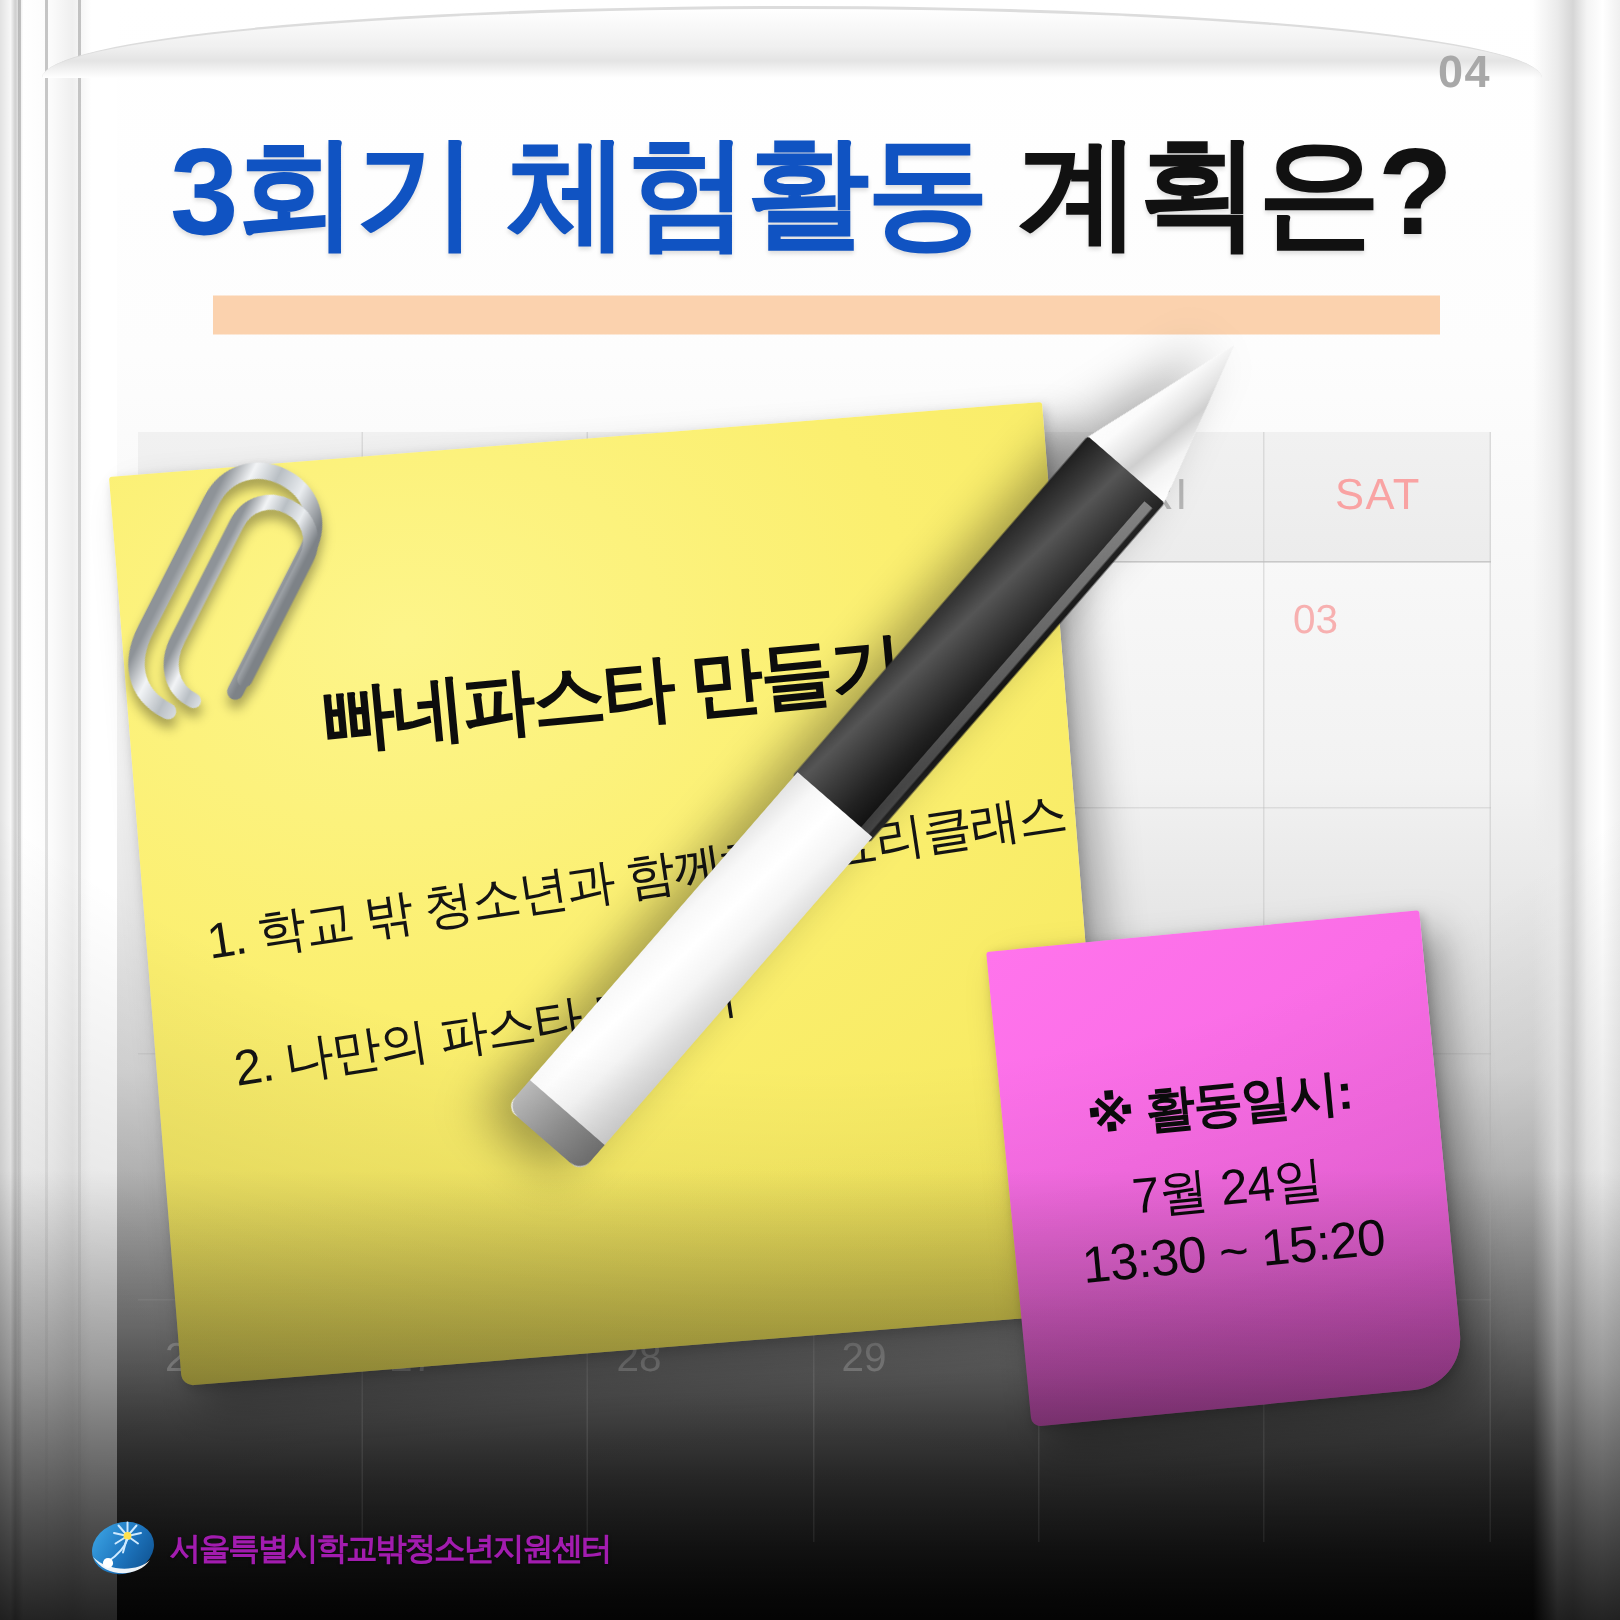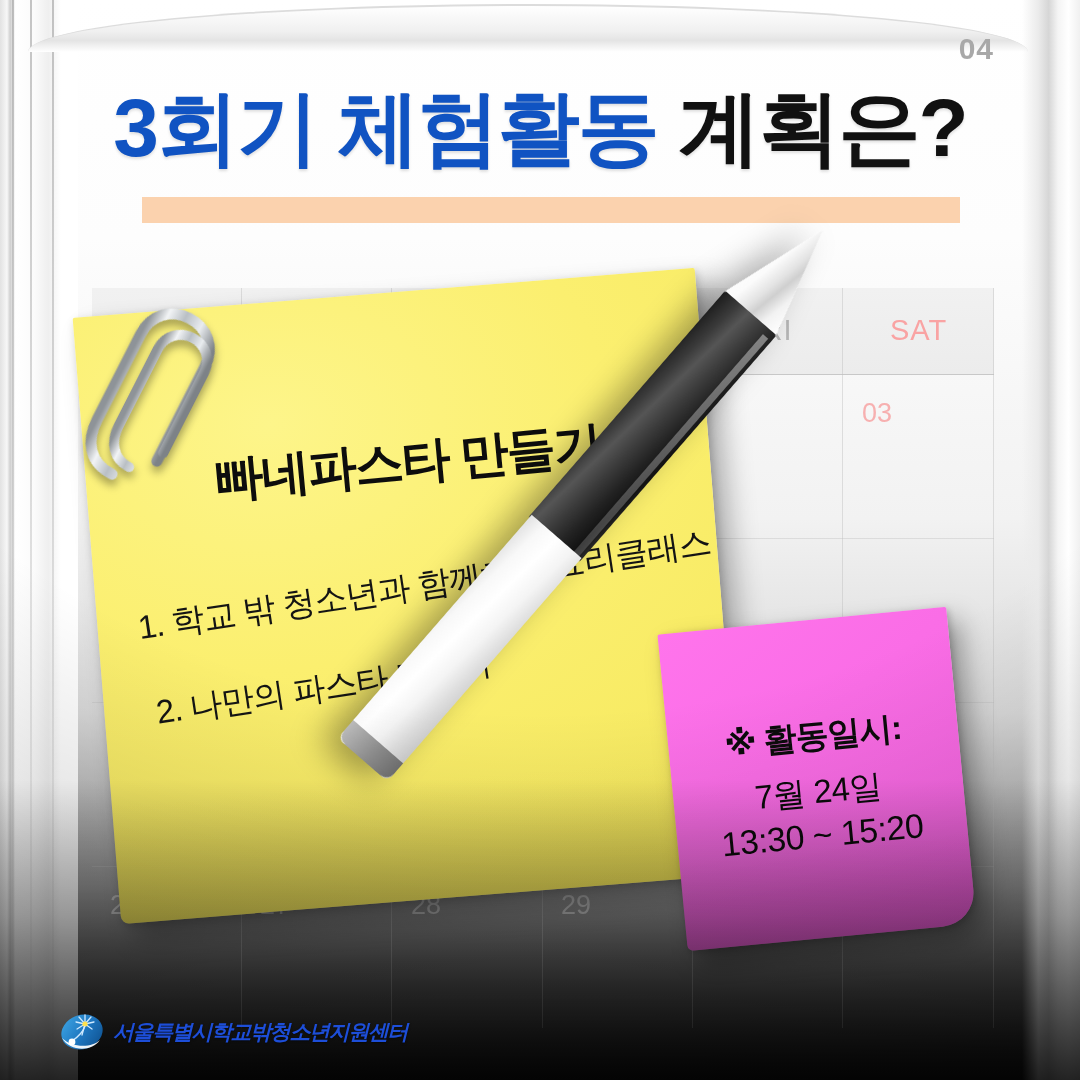--- a/index.html
+++ b/index.html
@@ -344,25 +344,24 @@
     align-items: center;
     gap: 7px;
   }
   .logo-mark {
     width: 48px; height: 48px;
     flex: 0 0 auto;
   }
   .footer-text {
     font-size: 21px;
     font-weight: bold;
-    color: #1d4ed8;
+    color: #a21caf;
     letter-spacing: -1.4px;
     white-space: nowrap;
     text-shadow: 0 1px 2px rgba(0,0,0,.5);
-    font-style: italic;
   }
 </style>
 </head>
 <body>
 
 <div id="poster">
 
   <div class="page-base"></div>
   <div class="spine">
     <div class="spine-line" style="left:12px"></div>

